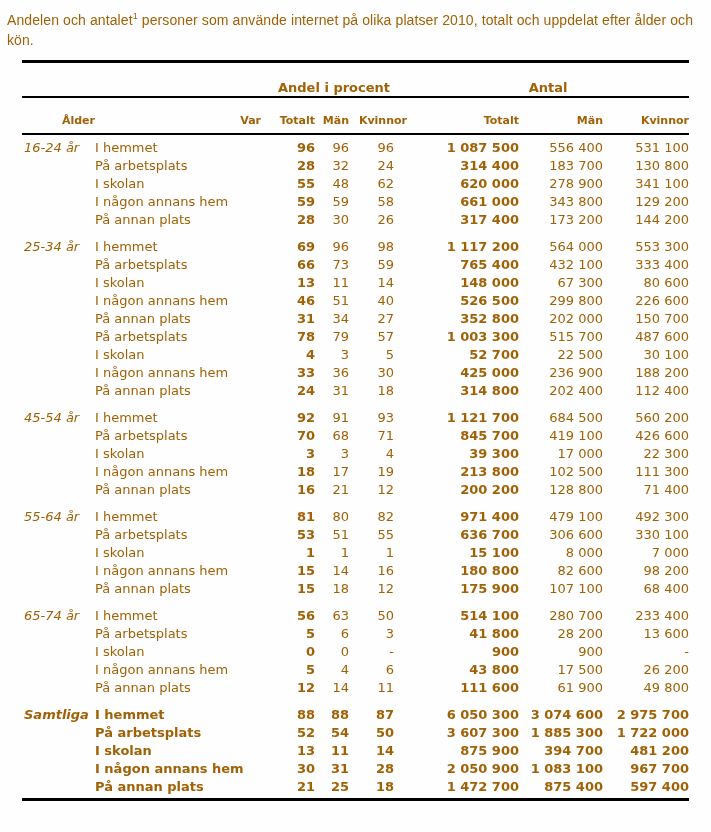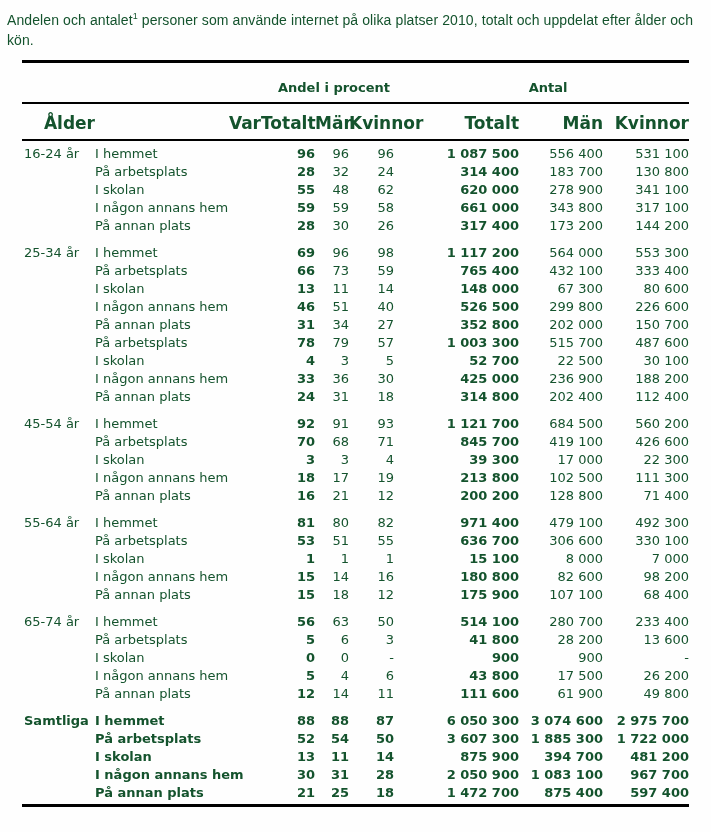--- a/index.html
+++ b/index.html
@@ -1,18 +1,18 @@
 <!DOCTYPE html>
 <html><head>
 <meta charset="utf-8">
 <style>
   html,body { margin:0; padding:0; background:#ffffff; }
   .page {
     width:711px; height:832px; box-sizing:border-box;
-    background:#fefefe; color:#14532d;
+    background:#fefefe; color:#a16207;
     font-family:"DejaVu Sans","Liberation Sans",sans-serif;
     padding-top:6px; overflow:hidden; position:relative;
   }
   .title {
     font-family:"Liberation Sans",sans-serif;
     font-size:14px; line-height:20px; font-weight:normal;
     margin:0 10px 0 7px; letter-spacing:0.1px;
   }
   .title sup { font-size:9px; }
   table.stat {
@@ -20,34 +20,34 @@
     width:667px; margin:10px 0 0 22px;
     font-size:13px;
   }
   col.c-age{width:73px;} col.c-var{width:166px;}
   col.c-pt{width:54px;} col.c-pm{width:34px;} col.c-pk{width:58px;}
   col.c-at{width:112px;} col.c-am{width:84px;} col.c-ak{width:86px;}
   td, th { padding:0; vertical-align:bottom; }
   thead tr.span-row th {
     border-top:3px solid #000;
     height:32px; font-size:13px; font-weight:bold;
-    padding-bottom:7px;
+    padding-bottom:1px;
   }
   thead tr.span-row { border-bottom:2px solid #000; }
   thead tr.col-head th {
-    height:29px; font-size:17px; font-weight:bold;
+    height:29px; font-size:11px; font-weight:bold;
     text-align:right; padding-bottom:6px;
   }
   thead tr.col-head { border-bottom:2px solid #000; }
   thead th.left { text-align:left; }
   tbody td { height:18px; line-height:18px; white-space:nowrap; }
   tbody tr:first-child td { padding-top:4px; }
   tbody tr.group-start td { padding-top:9px; }
   tbody tr:last-child td { border-bottom:3px solid #000; padding-bottom:2px; }
-  td.age { padding-left:2px; }
+  td.age { padding-left:2px;font-style:italic; }
   td.num { text-align:right; }
   td.b, tr.bold-row td { font-weight:bold; }
   td.pctk { padding-right:13px; }
 </style>
 </head>
 <body>
 
 <div class="page">
 
   <p class="title"><span>Andelen och antalet</span><sup>1</sup><span> personer som använde internet på olika platser 2010, totalt och uppdelat efter ålder och kön.</span></p>
@@ -112,21 +112,21 @@
           <td class="num">341 100</td>
         </tr>
         <tr>
           <td class="age"></td>
           <td class="place">I någon annans hem</td>
           <td class="num b">59</td>
           <td class="num">59</td>
           <td class="num pctk">58</td>
           <td class="num b">661 000</td>
           <td class="num">343 800</td>
-          <td class="num">317 100</td>
+          <td class="num">129 200</td>
         </tr>
         <tr>
           <td class="age"></td>
           <td class="place">På annan plats</td>
           <td class="num b">28</td>
           <td class="num">30</td>
           <td class="num pctk">26</td>
           <td class="num b">317 400</td>
           <td class="num">173 200</td>
           <td class="num">144 200</td>

